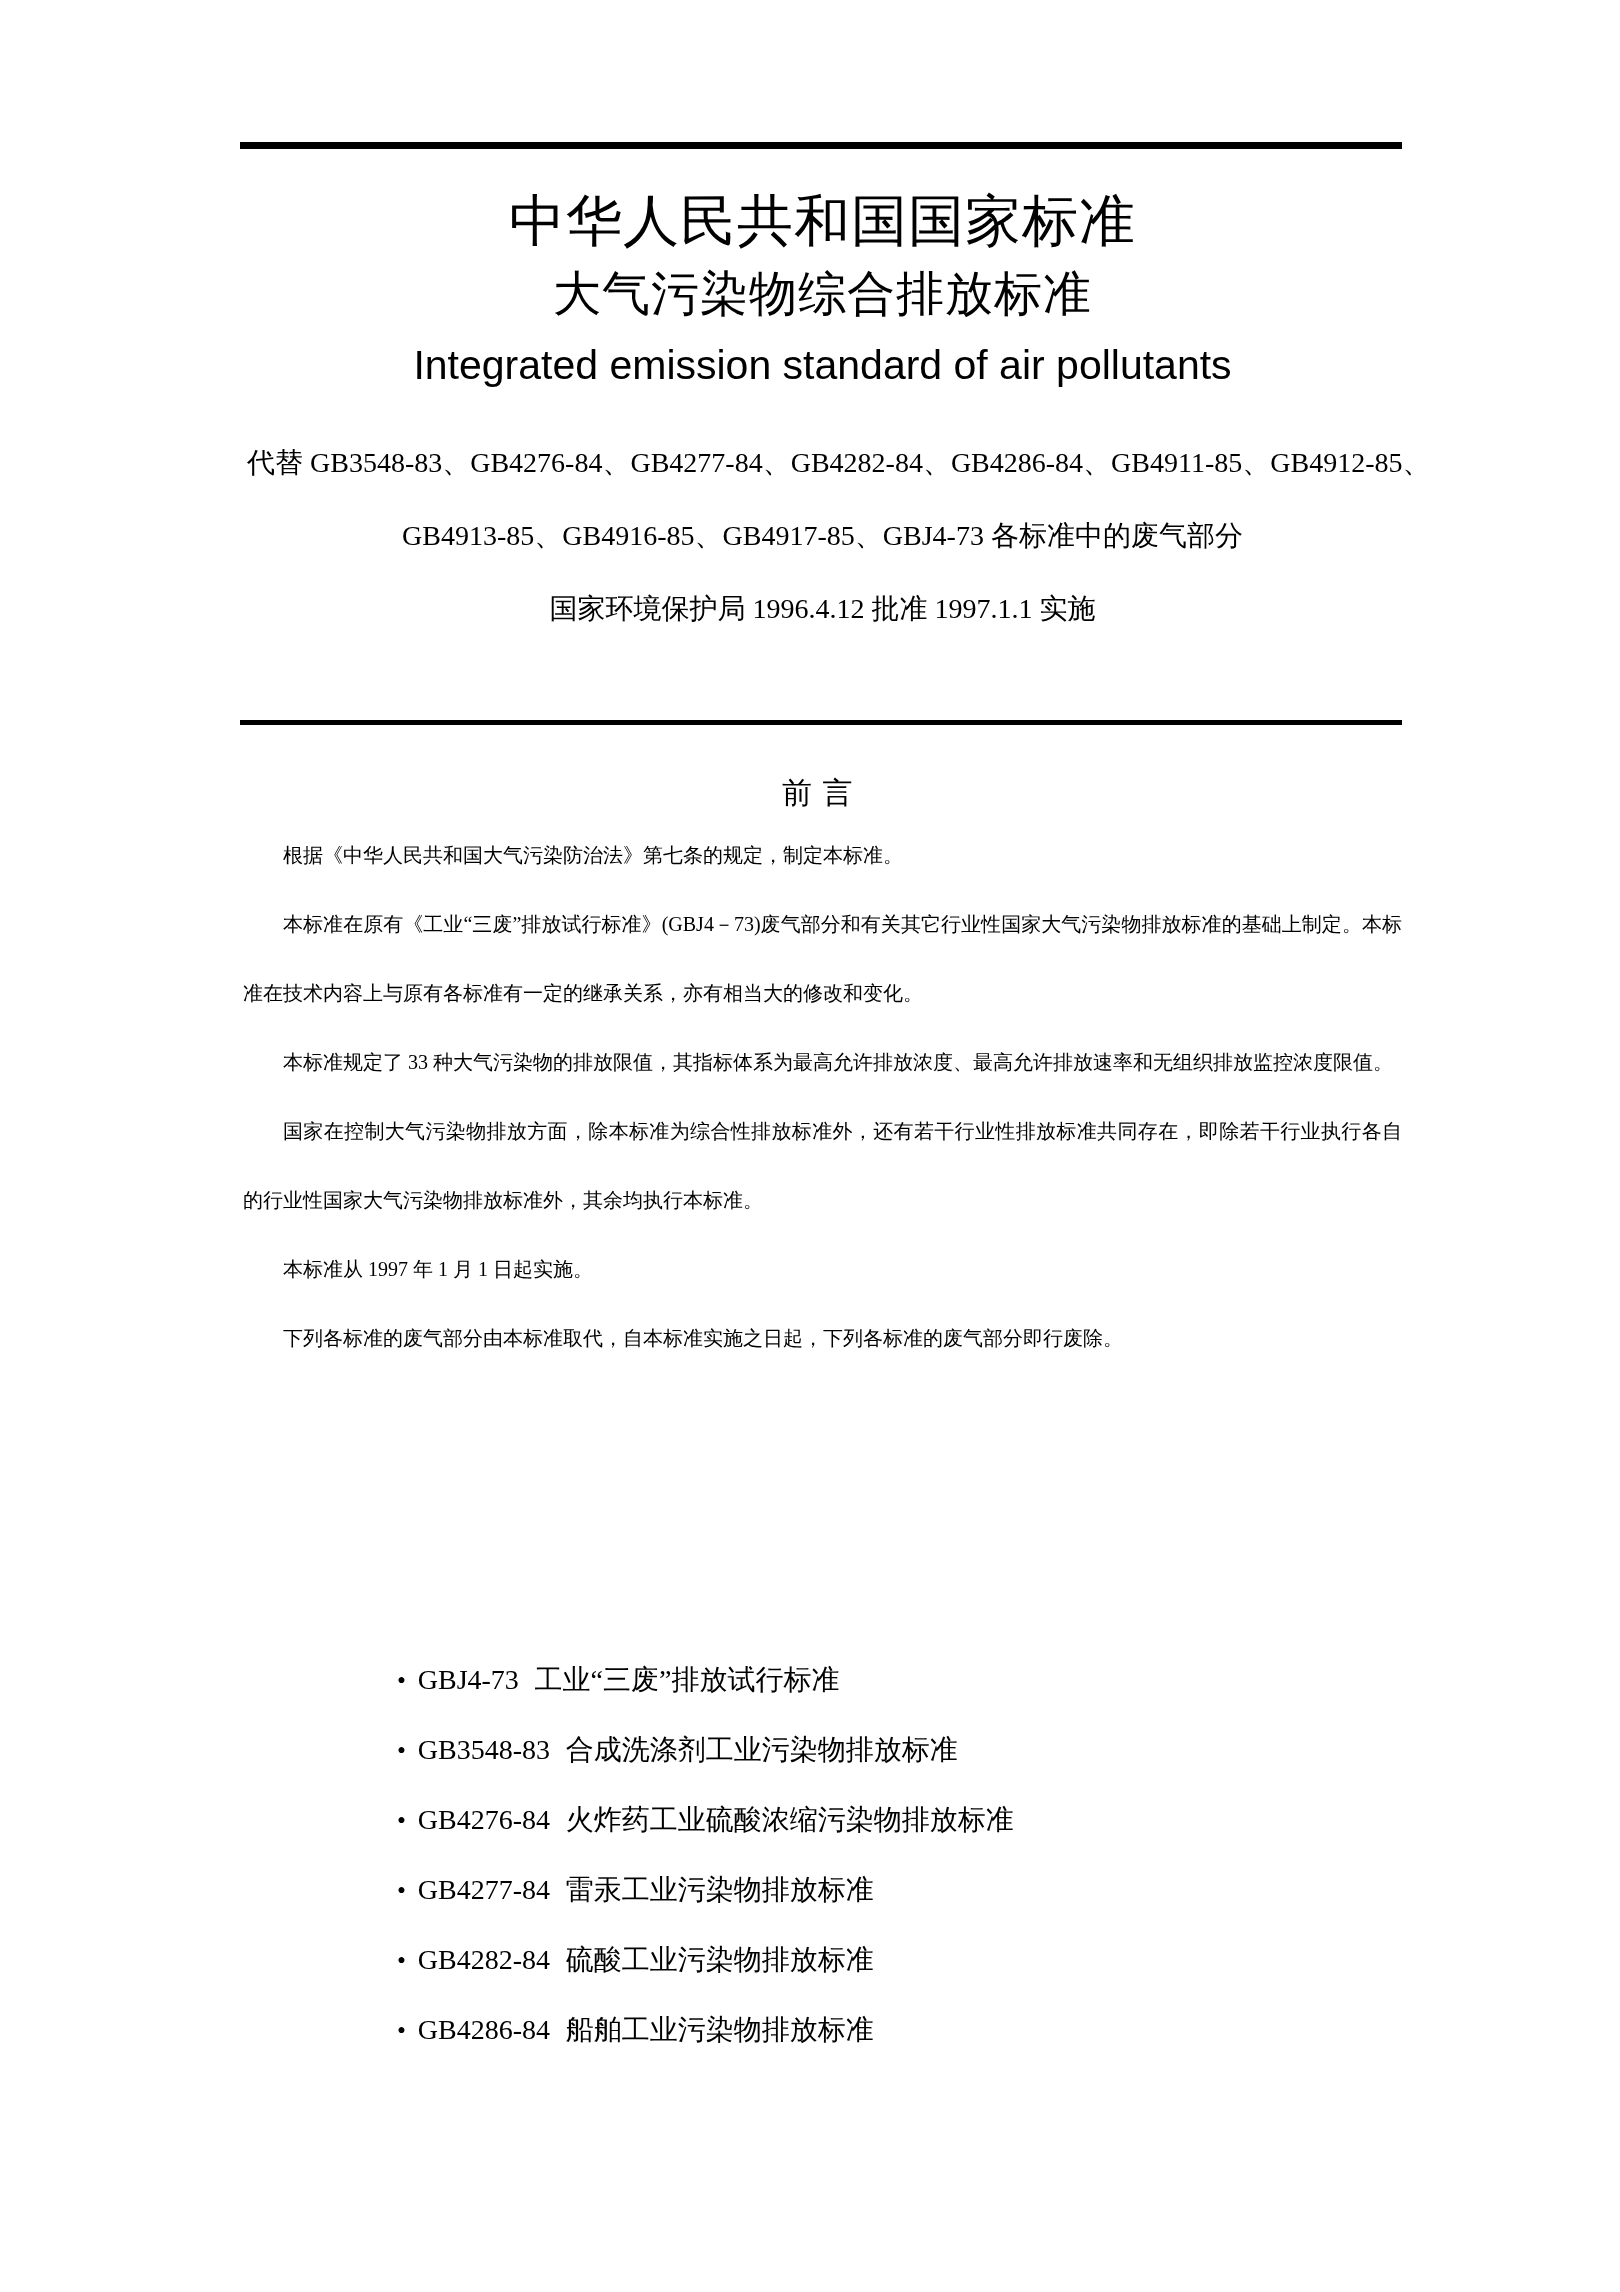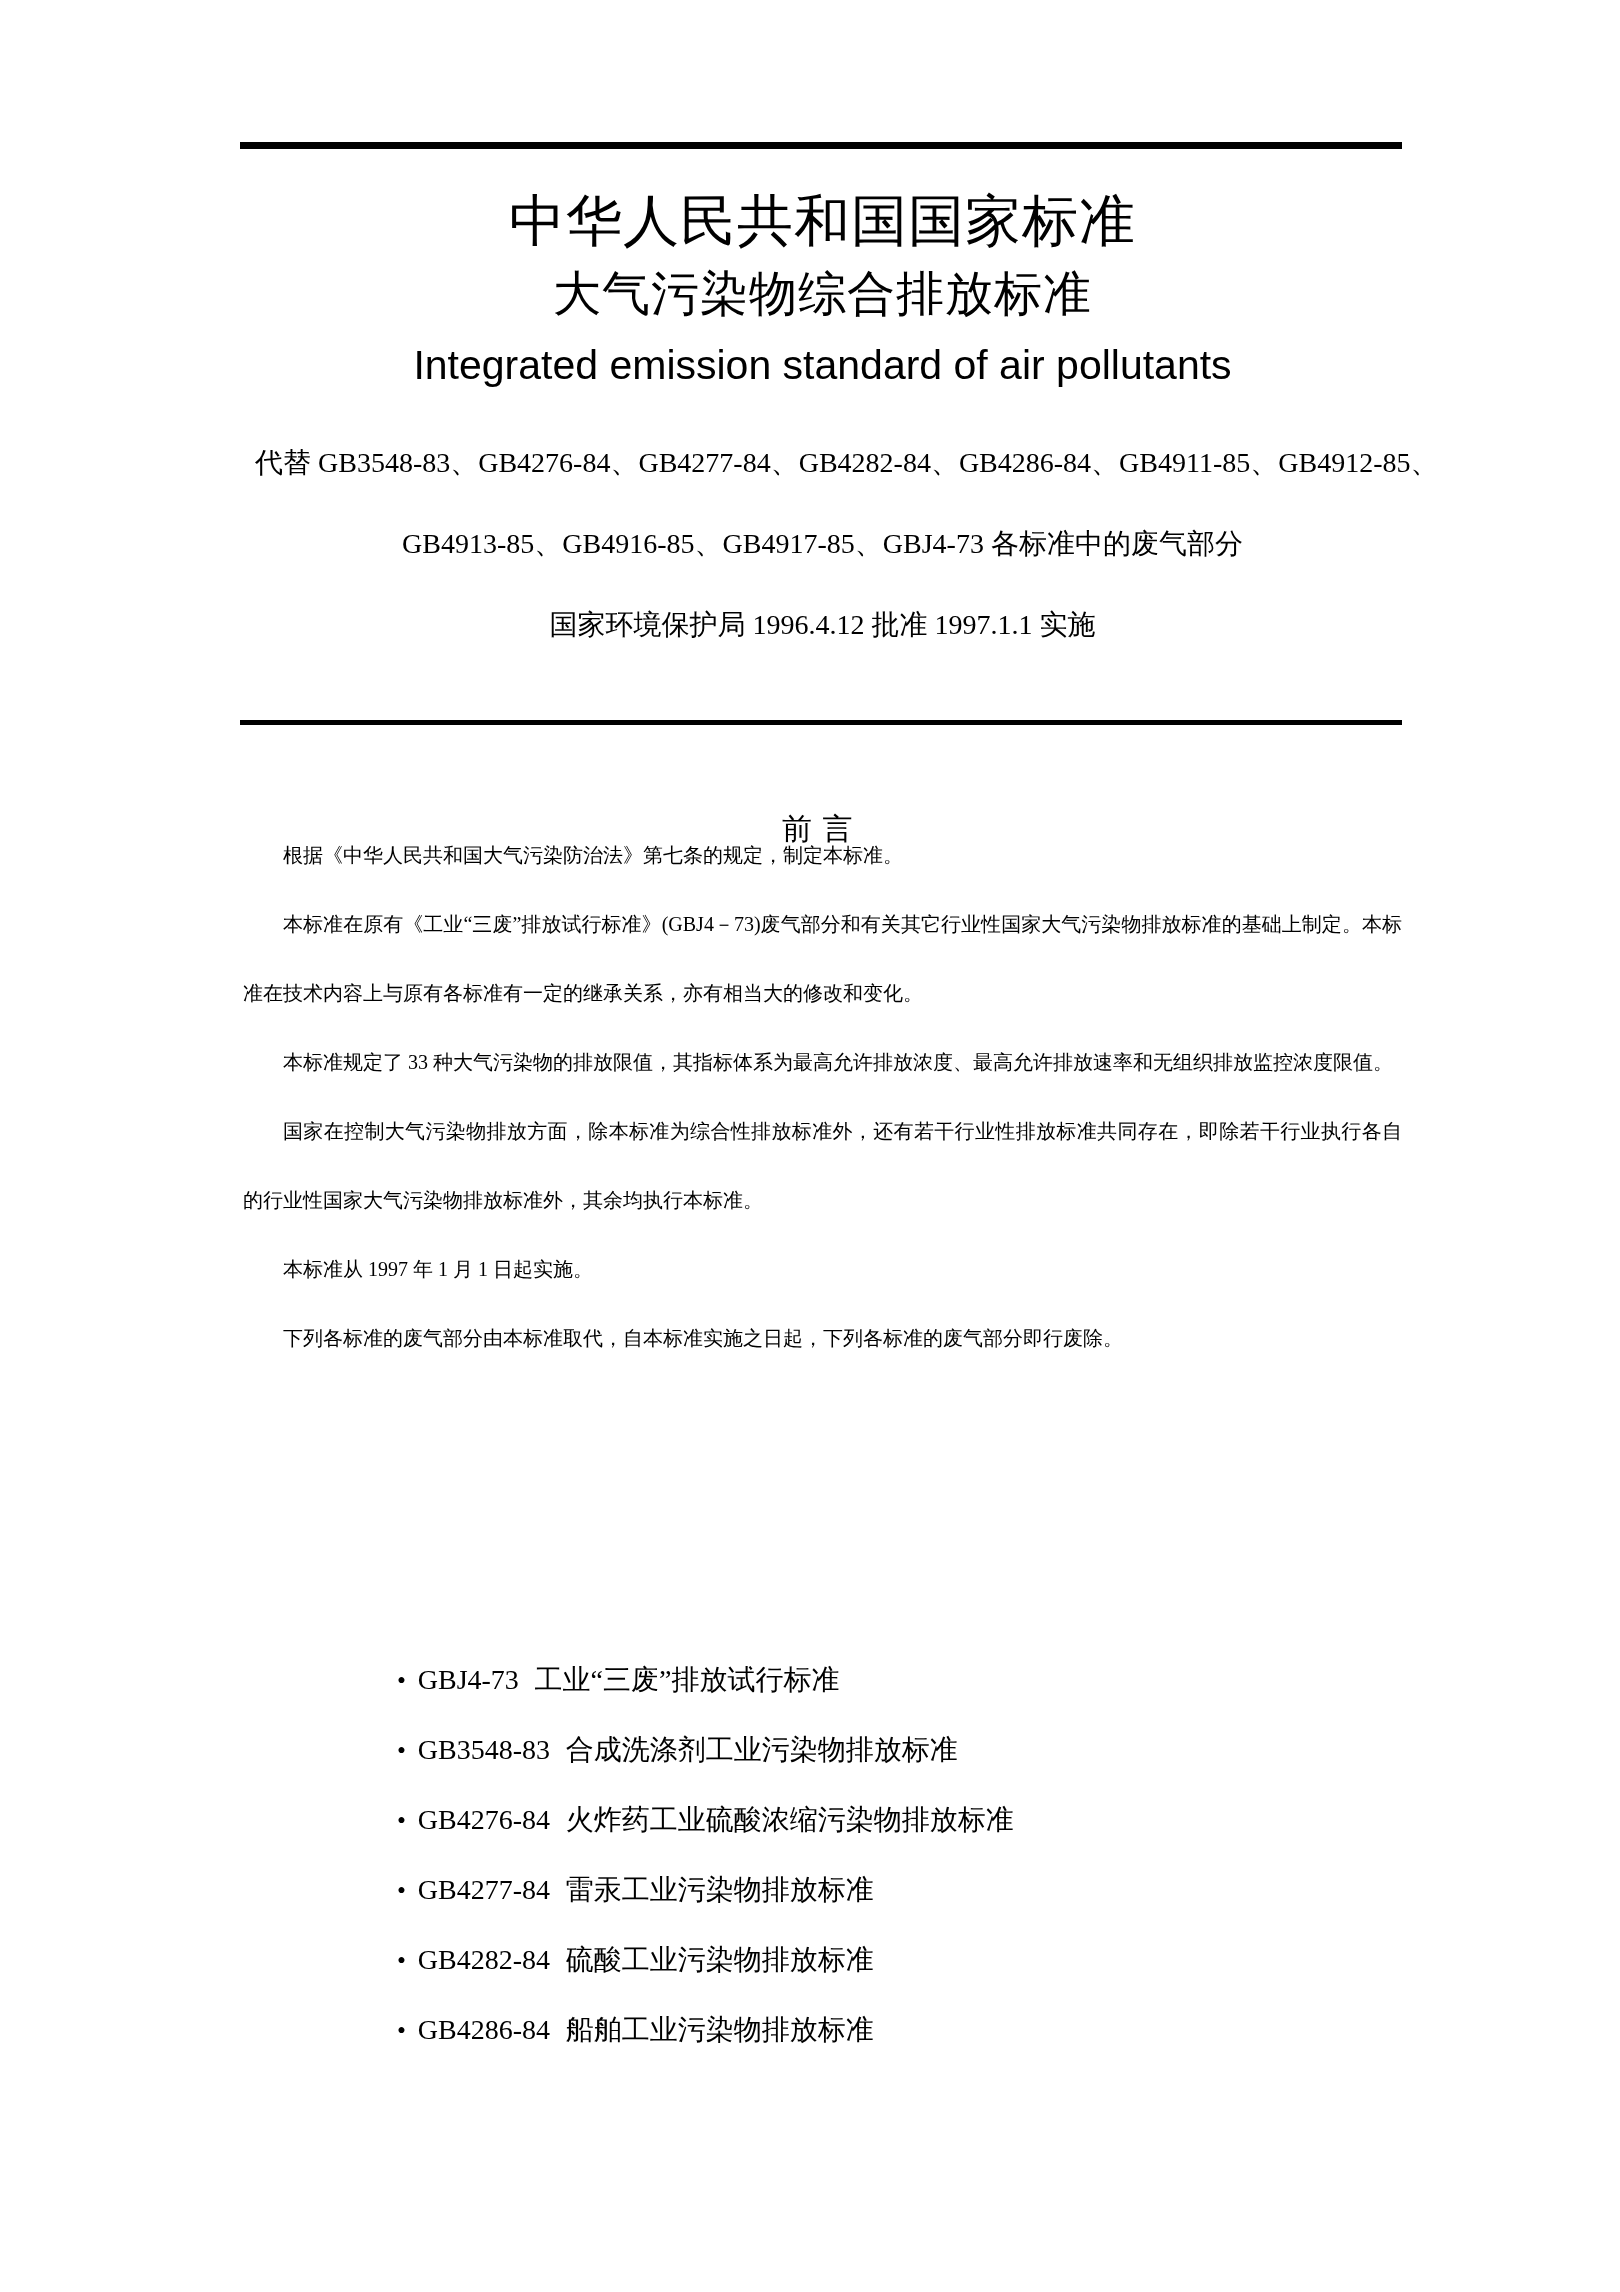--- a/index.html
+++ b/index.html
@@ -58,27 +58,27 @@
     line-height: 69px;
     letter-spacing: 1px;
     margin: 0;
   }
   .replaces-block {
     margin-top: 27.4px;
   }
   .replaces-line, .approval-line {
     font-size: 28px;
     line-height: 69px;
-    margin: 12px;
+    margin: 4px;
     white-space: nowrap;
   }
 
   .foreword-heading {
     position: absolute;
-    top: 798px;
+    top: 762px;
     left: 243px;
     width: 1159px;
     text-align: center;
     font-size: 30px;
     line-height: 61px;
     letter-spacing: 0.35em;
     font-weight: normal;
     margin: 0;
   }
 

